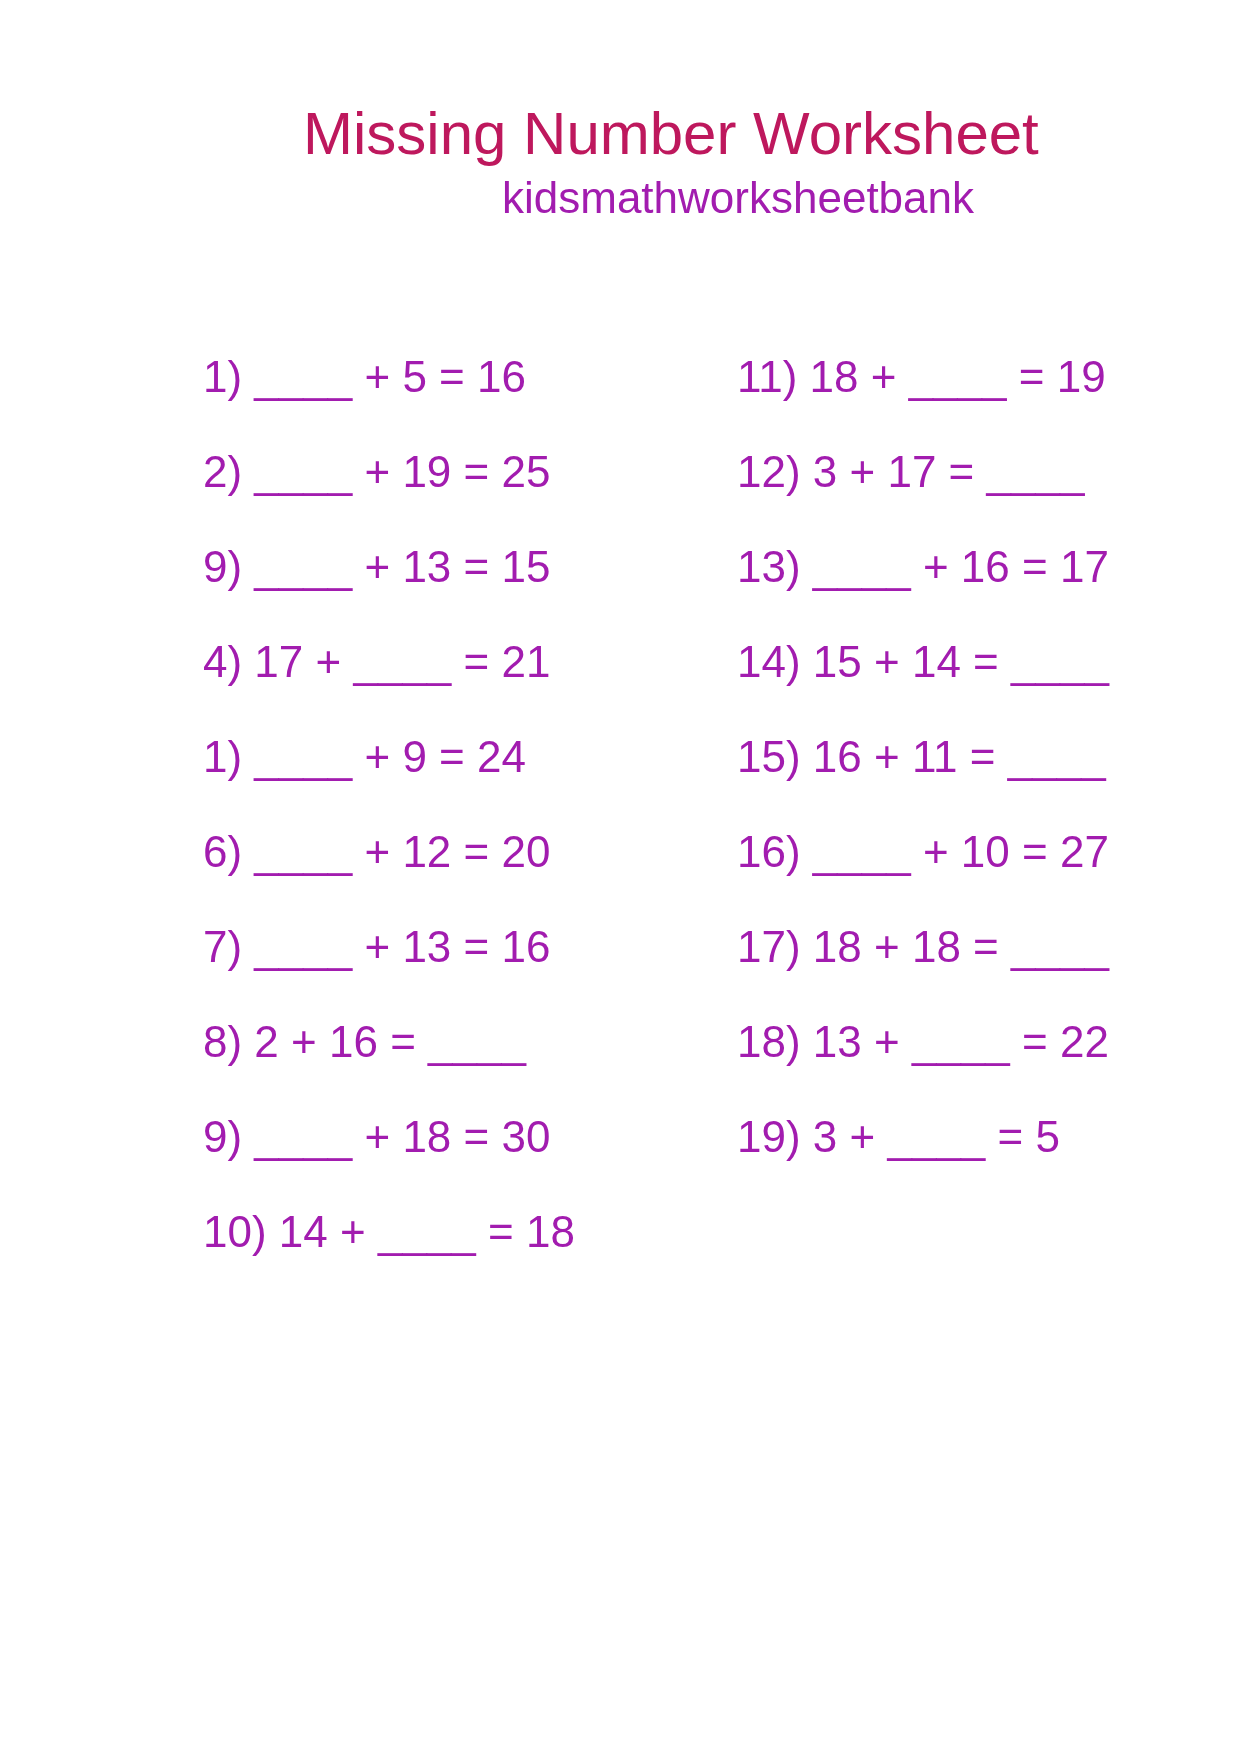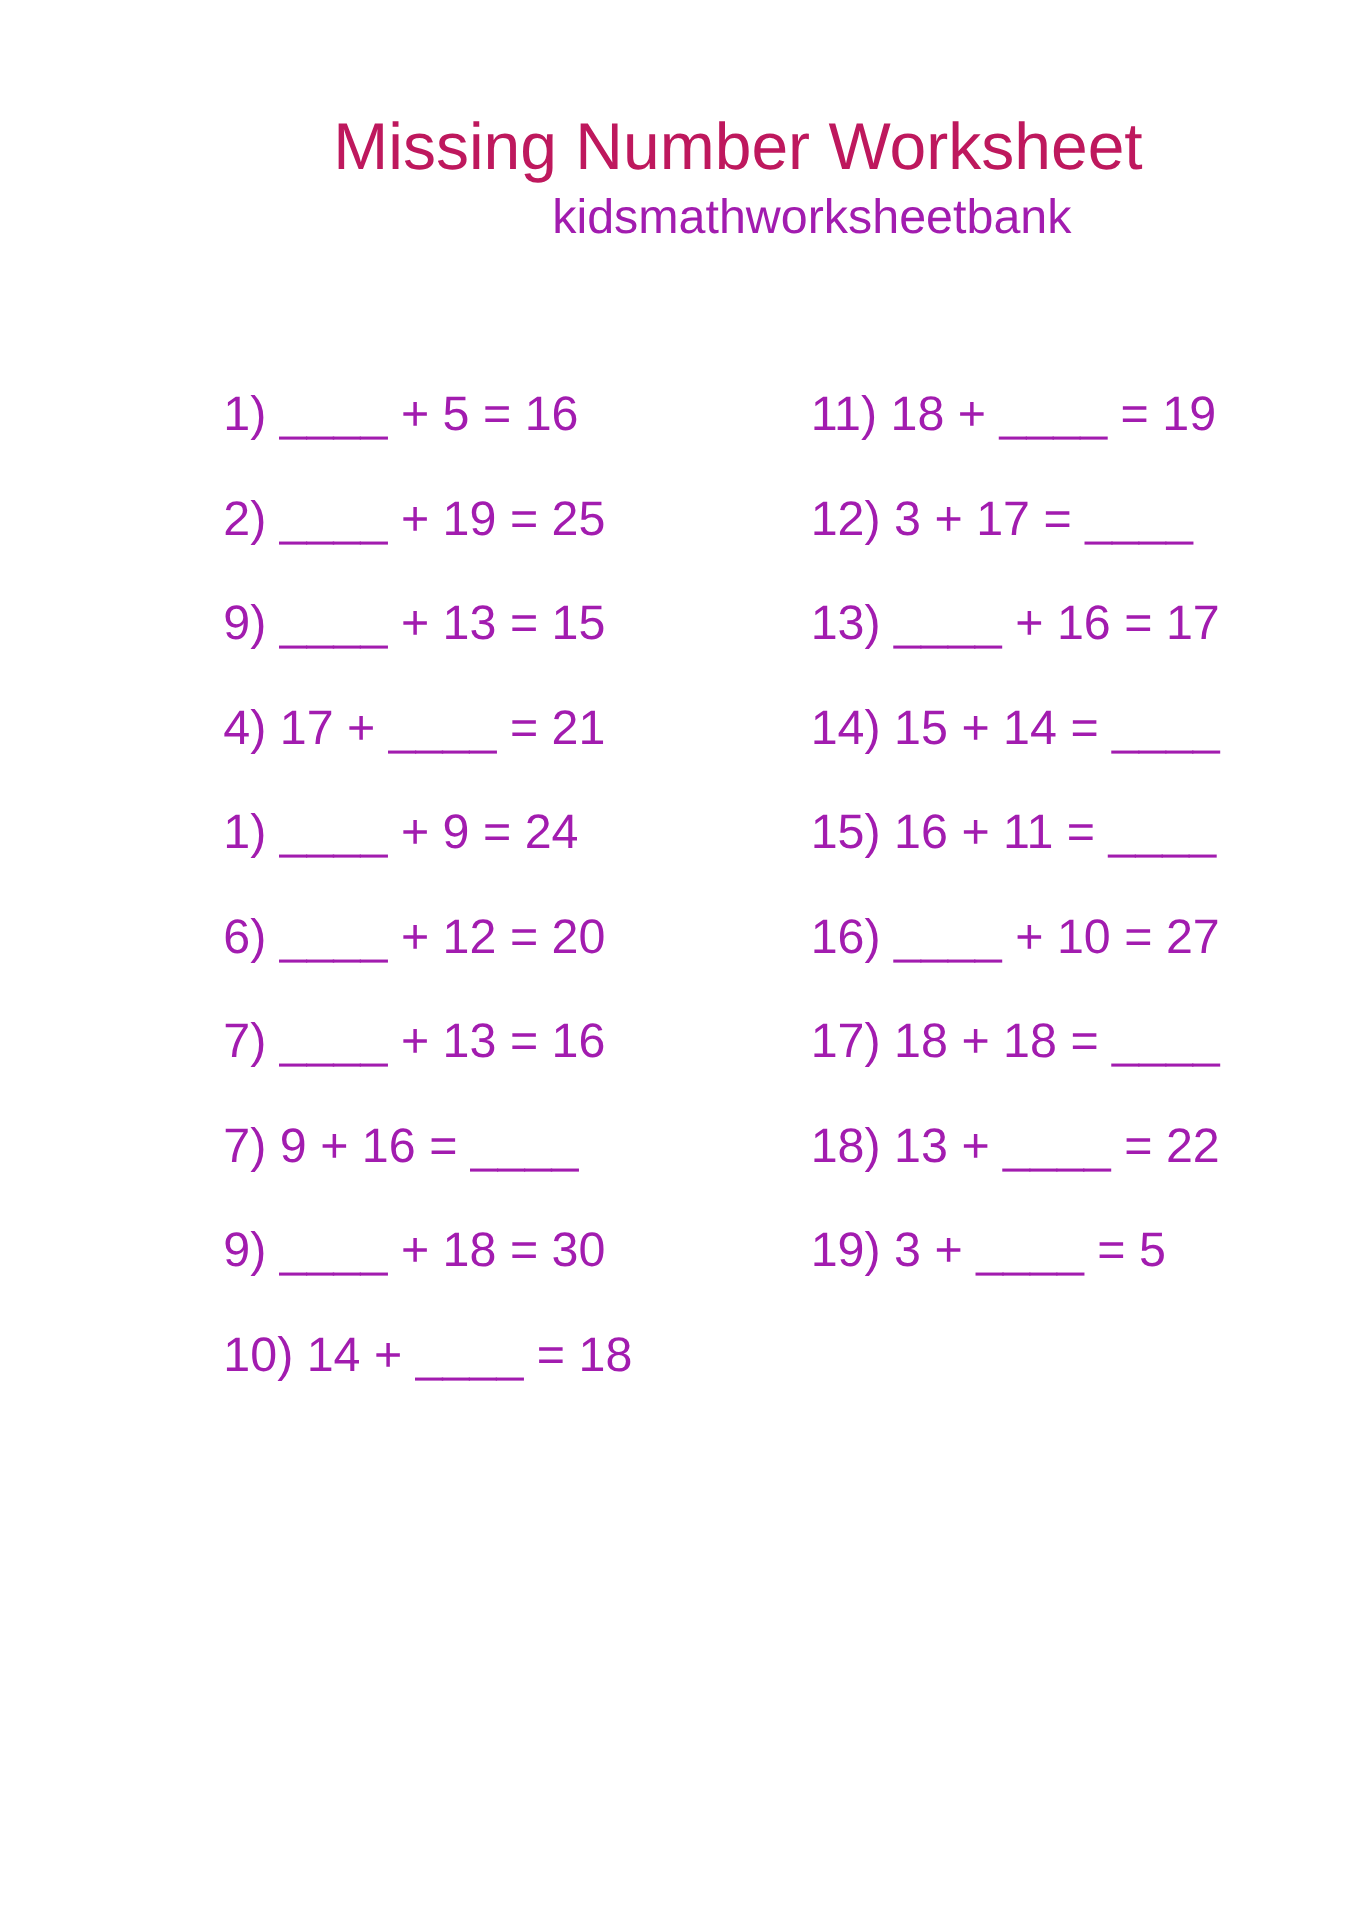--- a/index.html
+++ b/index.html
@@ -51,21 +51,21 @@
   <div class="subtitle">kidsmathworksheetbank</div>
 
   <div>
     <div class="problem col-left" style="top:355px">1) ____ + 5 = 16</div>
     <div class="problem col-left" style="top:450px">2) ____ + 19 = 25</div>
     <div class="problem col-left" style="top:545px">9) ____ + 13 = 15</div>
     <div class="problem col-left" style="top:640px">4) 17 + ____ = 21</div>
     <div class="problem col-left" style="top:735px">1) ____ + 9 = 24</div>
     <div class="problem col-left" style="top:830px">6) ____ + 12 = 20</div>
     <div class="problem col-left" style="top:925px">7) ____ + 13 = 16</div>
-    <div class="problem col-left" style="top:1020px">7) 9 + 16 = ____</div>
+    <div class="problem col-left" style="top:1020px">8) 2 + 16 = ____</div>
     <div class="problem col-left" style="top:1115px">9) ____ + 18 = 30</div>
     <div class="problem col-left" style="top:1210px">10) 14 + ____ = 18</div>
   </div>
 
   <div>
     <div class="problem col-right" style="top:355px">11) 18 + ____ = 19</div>
     <div class="problem col-right" style="top:450px">12) 3 + 17 = ____</div>
     <div class="problem col-right" style="top:545px">13) ____ + 16 = 17</div>
     <div class="problem col-right" style="top:640px">14) 15 + 14 = ____</div>
     <div class="problem col-right" style="top:735px">15) 16 + 11 = ____</div>

